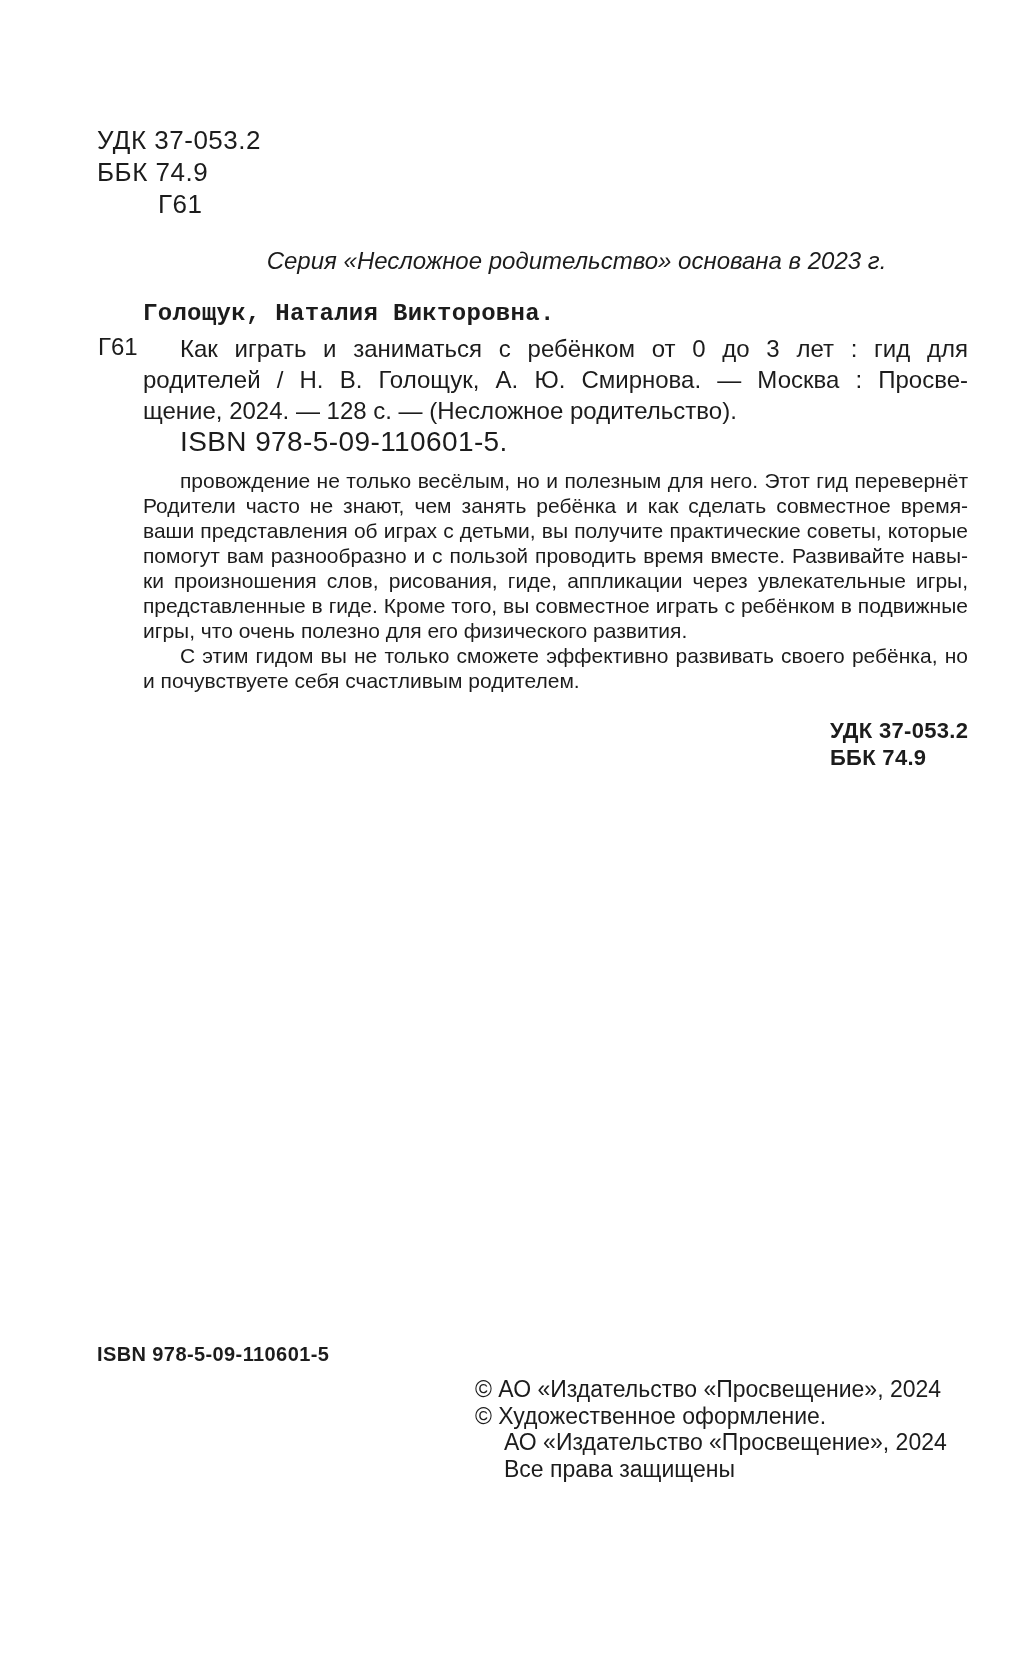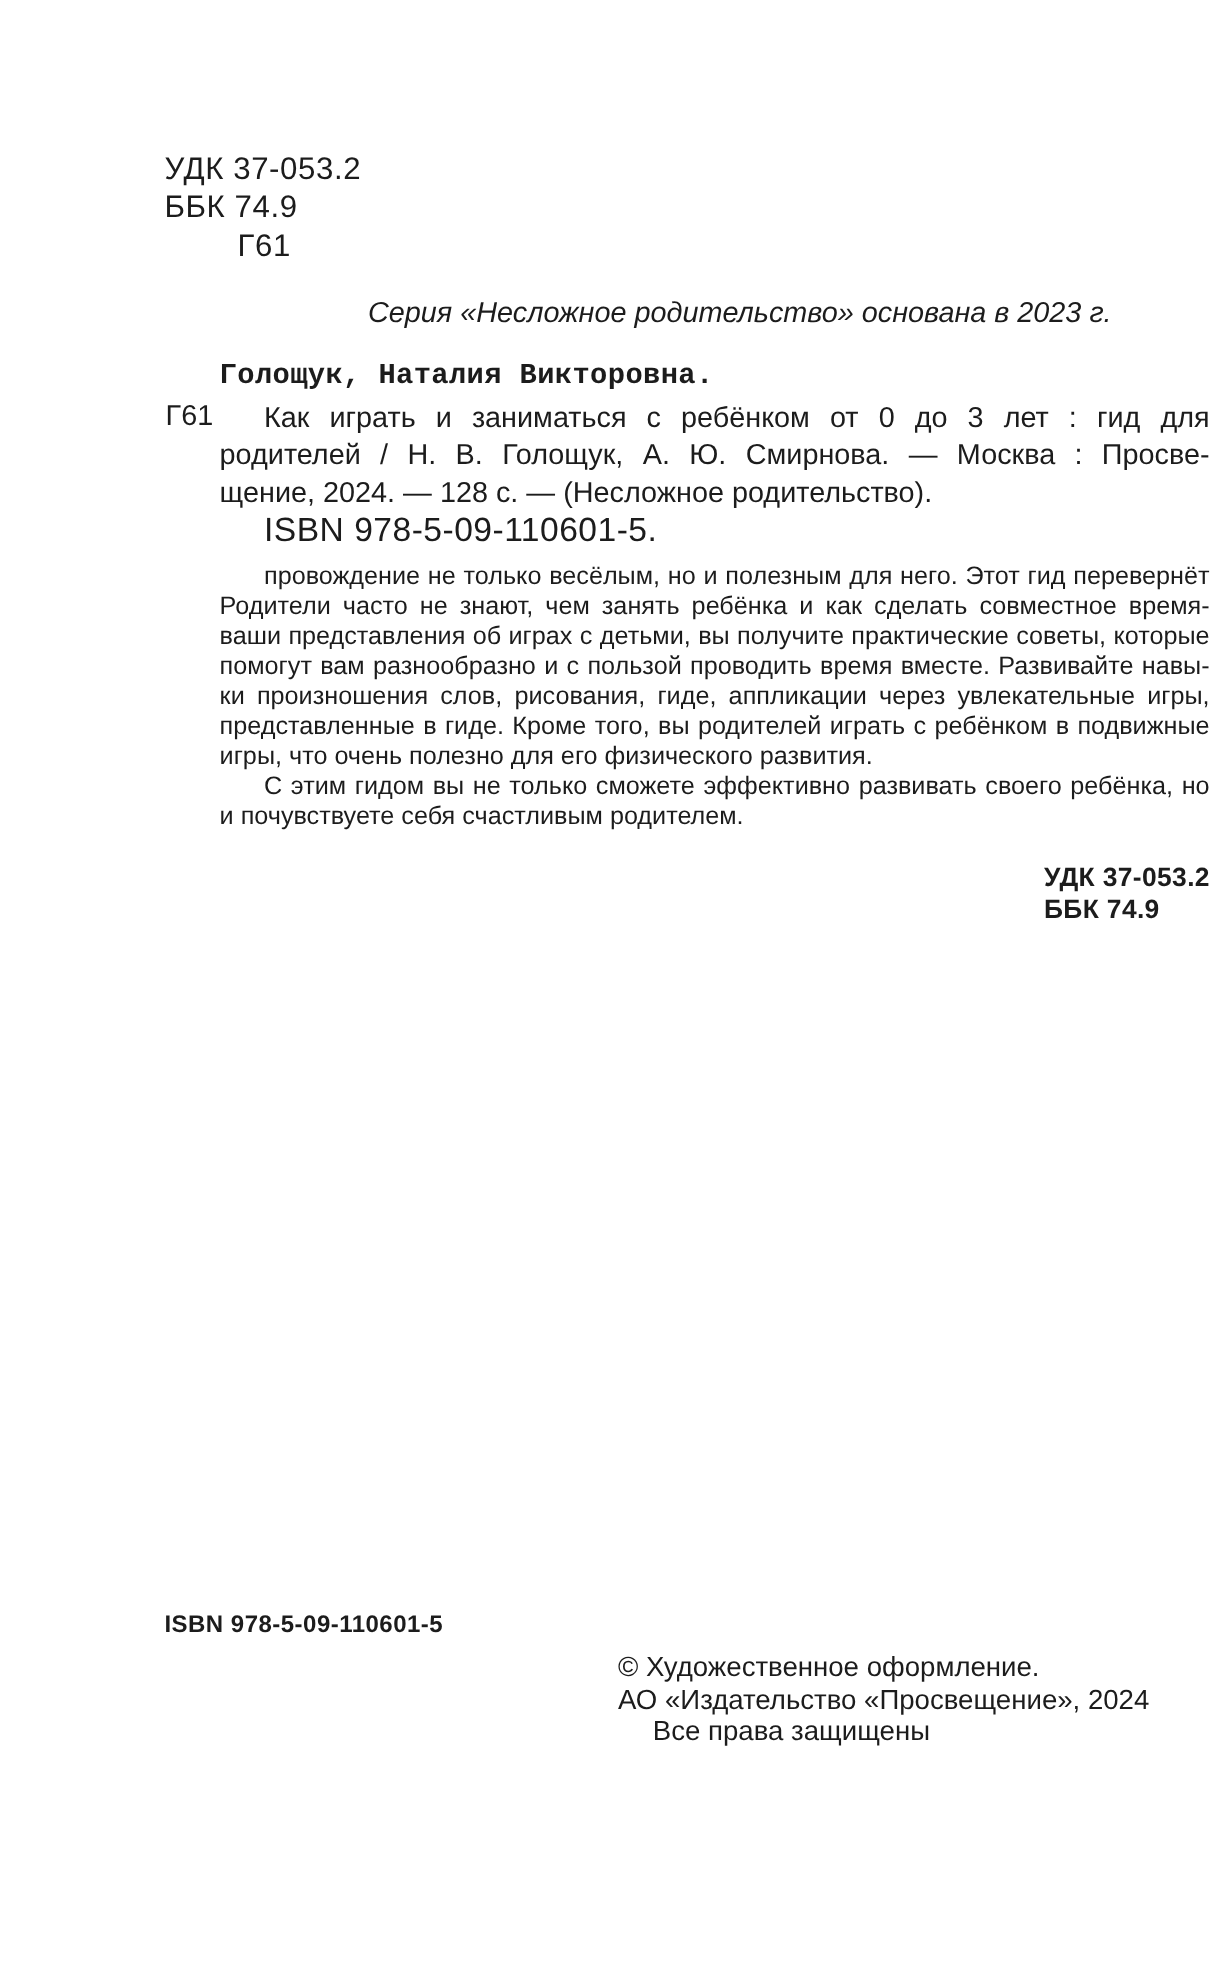--- a/index.html
+++ b/index.html
@@ -4,21 +4,21 @@
 <style>
   html, body { margin: 0; padding: 0; }
   body {
     width: 1024px; height: 1654px;
     background: #ffffff;
     color: #1c1c1c;
     font-family: "Liberation Sans", sans-serif;
     position: relative;
     overflow: hidden;
   }
-  .abs { position: absolute; margin-left: 40px; }
+  .abs { position: absolute; }
 
   
   #top-class { left: 97px; top: 124px; font-size: 26px; line-height: 32px; letter-spacing: 0.5px; }
   #top-class .code-line3 { padding-left: 61px; }
 
   
   #series { left: 143px; top: 247px; width: 825px; box-sizing: border-box;
             padding-left: 42px; text-align: center; font-size: 24px; font-style: italic; }
 
   
@@ -66,33 +66,34 @@
 
 <div class="abs" id="card-isbn">ISBN 978-5-09-110601-5.</div>
 
 <div class="abs" id="annotation">
   <div class="justify-lines indent-first">
       <div>провождение не только весёлым, но и полезным для него. Этот гид перевернёт</div>
       <div>Родители часто не знают, чем занять ребёнка и как сделать совместное время-</div>
       <div>ваши представления об играх с детьми, вы получите практические советы, которые</div>
       <div>помогут вам разнообразно и с пользой проводить время вместе. Развивайте навы-</div>
       <div>ки произношения слов, рисования, гиде, аппликации через увлекательные игры,</div>
-      <div>представленные в гиде. Кроме того, вы родителей играть с ребёнком в подвижные</div>
+      <div>представленные в гиде. Кроме того, вы совместное играть с ребёнком в подвижные</div>
       <div>игры, что очень полезно для его физического развития.</div>
     </div>
   <div class="justify-lines indent-first">
       <div>С этим гидом вы не только сможете эффективно развивать своего ребёнка, но</div>
       <div>и почувствуете себя счастливым родителем.</div>
     </div>
 </div>
 
 <div class="abs" id="footer-class">
   <div>УДК 37-053.2</div>
   <div>ББК 74.9</div>
 </div>
 
 <div class="abs" id="footer-isbn">ISBN 978-5-09-110601-5</div>
 
 <div class="abs" id="copyright">
+    <div>© АО «Издательство «Просвещение», 2024</div>
     <div>© Художественное оформление.</div>
     <div>АО «Издательство «Просвещение», 2024</div>
     <div>Все права защищены</div>
   </div>
 
 </body></html>

